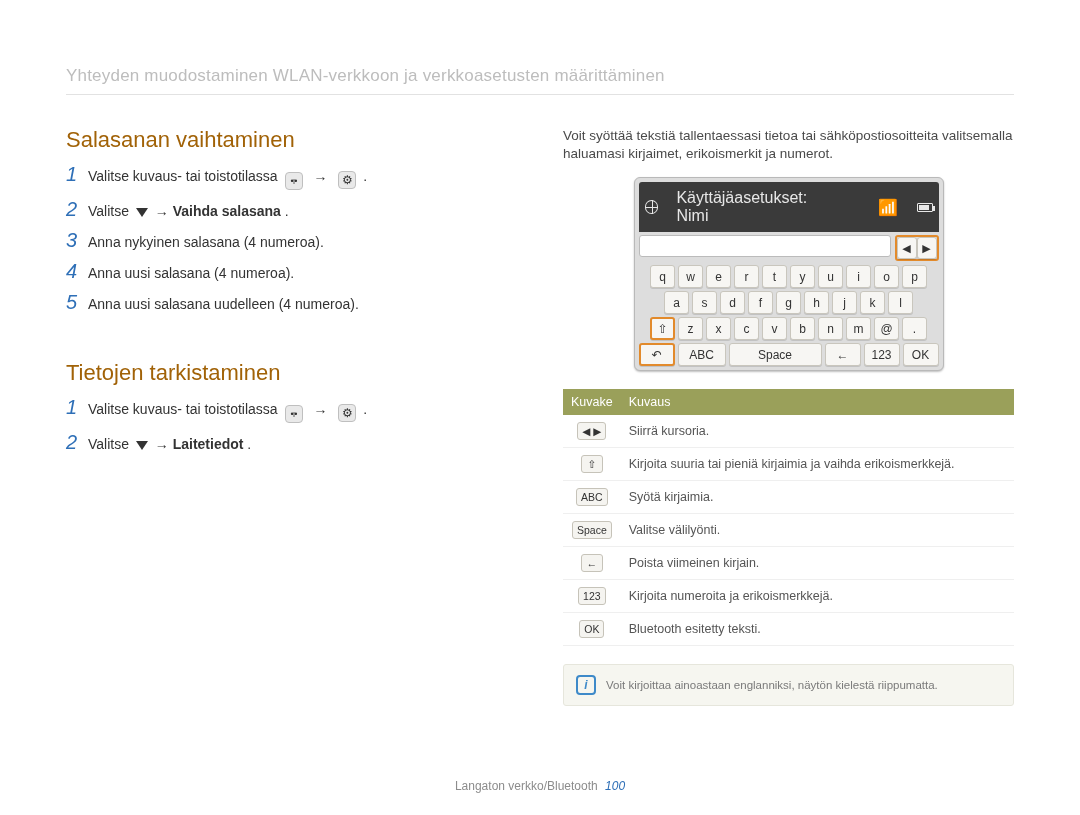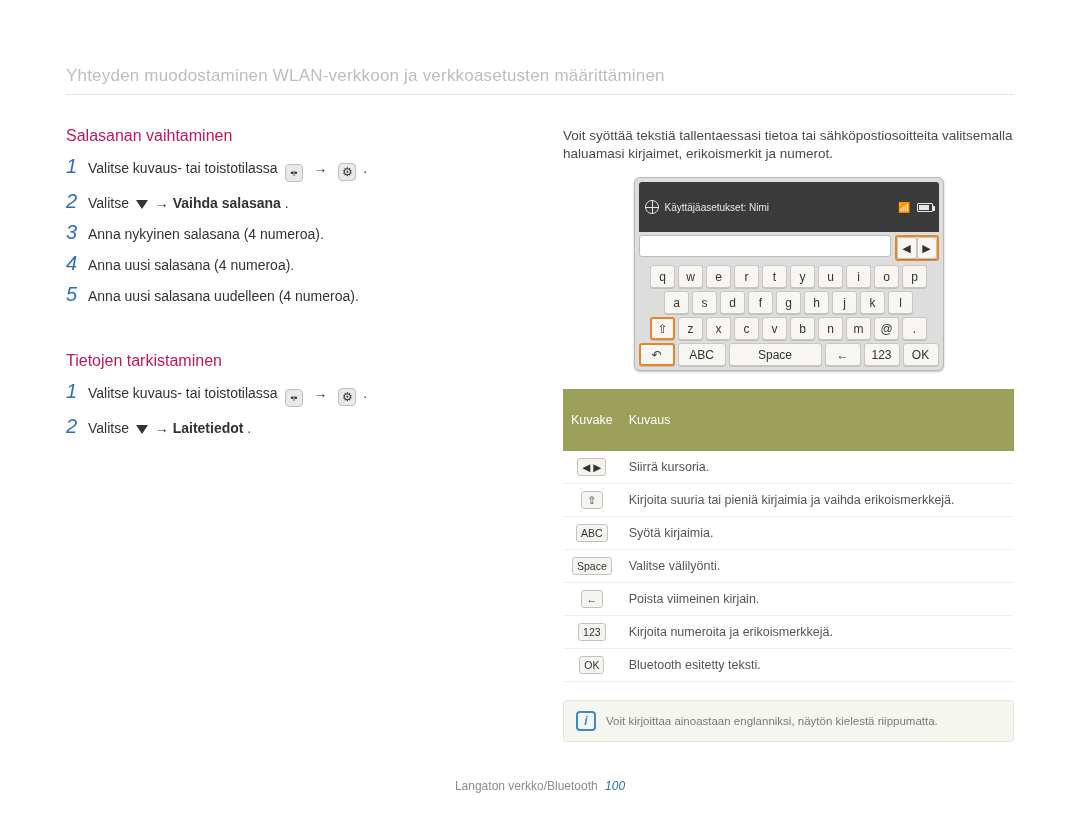--- a/index.html
+++ b/index.html
@@ -7,21 +7,21 @@
   .page {
     width: 1080px; height: 815px; position: relative; padding: 66px 66px 0 66px;
     display: flex; flex-direction: column;
   }
   .header-title {
     font-size: 17px; color: #bdbdbd; font-weight: 300; letter-spacing: .2px;
     border-bottom: 1px solid #e2e2e2; padding-bottom: 8px; margin-bottom: 32px;
   }
   .columns { display: flex; gap: 46px; }
   .col { flex: 1 1 0; min-width: 0; }
-  .h2 { font-size: 16px; color: #be185d; font-weight: 400; margin-bottom: 10px; }
+  .h2 { font-size: 22px; color: #a16207; font-weight: 400; margin-bottom: 10px; }
   .intro { font-size: 13.5px; color: #4a4a4a; line-height: 1.35; margin-bottom: 14px; }
   ol.steps { list-style: none; counter-reset: step; }
   ol.steps > li { display: flex; align-items: baseline; margin: 8px 0; font-size: 14px; color: #333; }
   ol.steps > li > .num {
     font-style: italic; color: #2e6fb7; font-size: 20px; font-weight: 400;
     width: 22px; flex: 0 0 22px;
   }
   .bold { font-weight: 700; }
   .section-gap { height: 38px; }
   .ico { display: inline-flex; align-items: center; justify-content: center; vertical-align: -3px; margin: 0 3px; }
@@ -34,22 +34,22 @@
     display:inline-block; width:0;height:0;border-left:6px solid transparent;border-right:6px solid transparent;border-top:9px solid #333;vertical-align:-1px;margin:0 3px;
   }
   .arrow { margin: 0 4px; }
   .keyboard-wrap { display:flex; justify-content:center; margin: 10px 0 18px 0; }
   .keyboard {
     width: 310px; border:1px solid #b9b9b9; border-radius:6px; background:#ddd;
     box-shadow: 0 1px 2px rgba(0,0,0,.25);
     padding: 4px;
   }
   .kb-header {
-    display:flex; align-items:center; gap:6px; background:#3a3a3a; color:#e7e7e7;
-    border-radius:3px 3px 0 0; padding: 18px 6px; font-size: 10px; margin-bottom:3px;
+    display:flex; align-items:center; gap:18px; background:#3a3a3a; color:#e7e7e7;
+    border-radius:3px 3px 0 0; padding: 7px 6px; font-size: 16px; margin-bottom:3px;
   }
   .kb-header .globe { width:14px;height:14px;border:1px solid #e7e7e7;border-radius:50%;position:relative; }
   .kb-header .globe::before{content:"";position:absolute;left:6px;top:-1px;bottom:-1px;width:1px;background:#e7e7e7;}
   .kb-header .globe::after{content:"";position:absolute;top:6px;left:-1px;right:-1px;height:1px;background:#e7e7e7;}
   .kb-header .spacer { flex:1; }
   .kb-input-row { display:flex; gap:4px; margin-bottom:4px; }
   .kb-input {
     flex:1; height:22px; background:#fff; border:1px solid #bbb; border-radius:3px;
   }
   .kb-cursor-keys { display:flex; border:2px solid #e28a2b; border-radius:3px; }
@@ -63,21 +63,21 @@
   .kw { width:25px; }
   .kwide { width:48px; }
   .kmed { width:36px; }
   .khi { border:2px solid #e28a2b; }
   .kb-bottom { display:flex; gap:3px; margin-top:3px; }
   .kb-bottom .space { flex:1; }
 
   table.tbl { width:100%; border-collapse:collapse; font-size:12.5px; }
   table.tbl th {
     background:#9aa05a; color:#fff; font-weight:400; text-align:left;
-    padding:24px 8px; font-size:12.5px;
+    padding:6px 8px; font-size:12.5px;
   }
   table.tbl td {
     padding:7px 8px; border-bottom:1px solid #efefef; vertical-align:middle; color:#555;
   }
   table.tbl td.icon-cell { width:54px; text-align:center; }
   .mini-key {
     display:inline-flex; align-items:center;justify-content:center;
     min-width:22px; height:18px; padding:0 4px;
     background:#f5f4f0; border:1px solid #c6c3b9; border-radius:3px;
     font-size:10.5px; color:#333;

